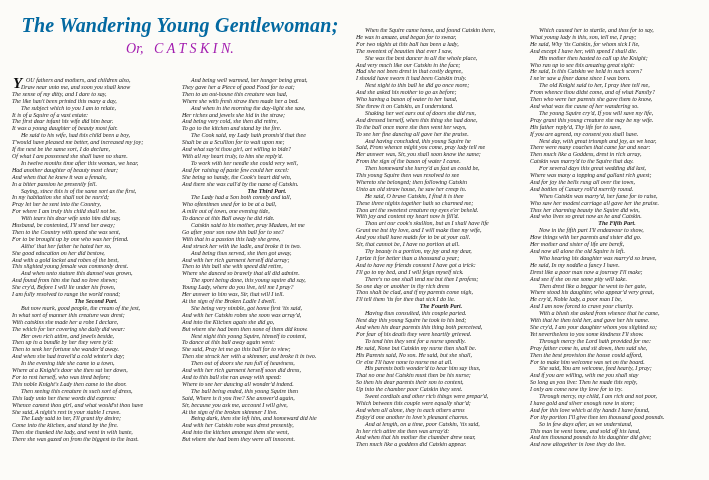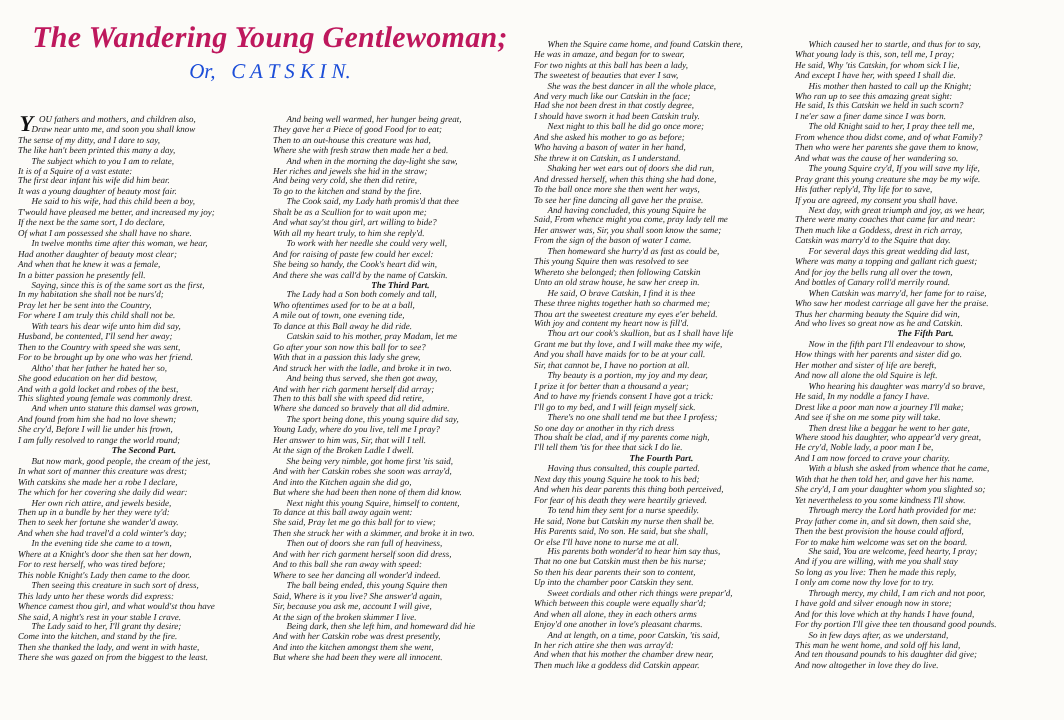--- a/index.html
+++ b/index.html
@@ -5,25 +5,25 @@
   html,body{margin:0;padding:0;background:#c9c9c5;}
   .sheet{
     position:relative;width:709px;height:480px;overflow:hidden;
     background:#fcfbf8;
     font-family:"Liberation Serif","DejaVu Serif",serif;
     color:#1c1c1c;
   }
   .title-block{position:absolute;left:6px;top:13px;width:348px;text-align:center;}
   .title-block h1{
     margin:0;font-size:20px;line-height:24px;font-style:italic;font-weight:bold;
-    color:#be185d;letter-spacing:.2px;white-space:nowrap;
+    color:#0369a1;letter-spacing:.2px;white-space:nowrap;
   }
   .title-block h2{
     margin:4px 0 0 0;font-size:14px;line-height:16px;font-style:italic;font-weight:normal;
-    color:#1d4ed8;white-space:pre;
+    color:#a21caf;white-space:pre;
   }
   .col{position:absolute;}
   .col1{left:12px;top:77px;width:168px;}
   .col2{left:182px;top:77px;width:170px;}
   .col3{left:356px;top:27px;width:170px;}
   .col4{left:530px;top:27px;width:174px;}
   .line{
     font-style:italic;font-size:6px;line-height:6.9px;
     white-space:nowrap;color:#181818;
   }

